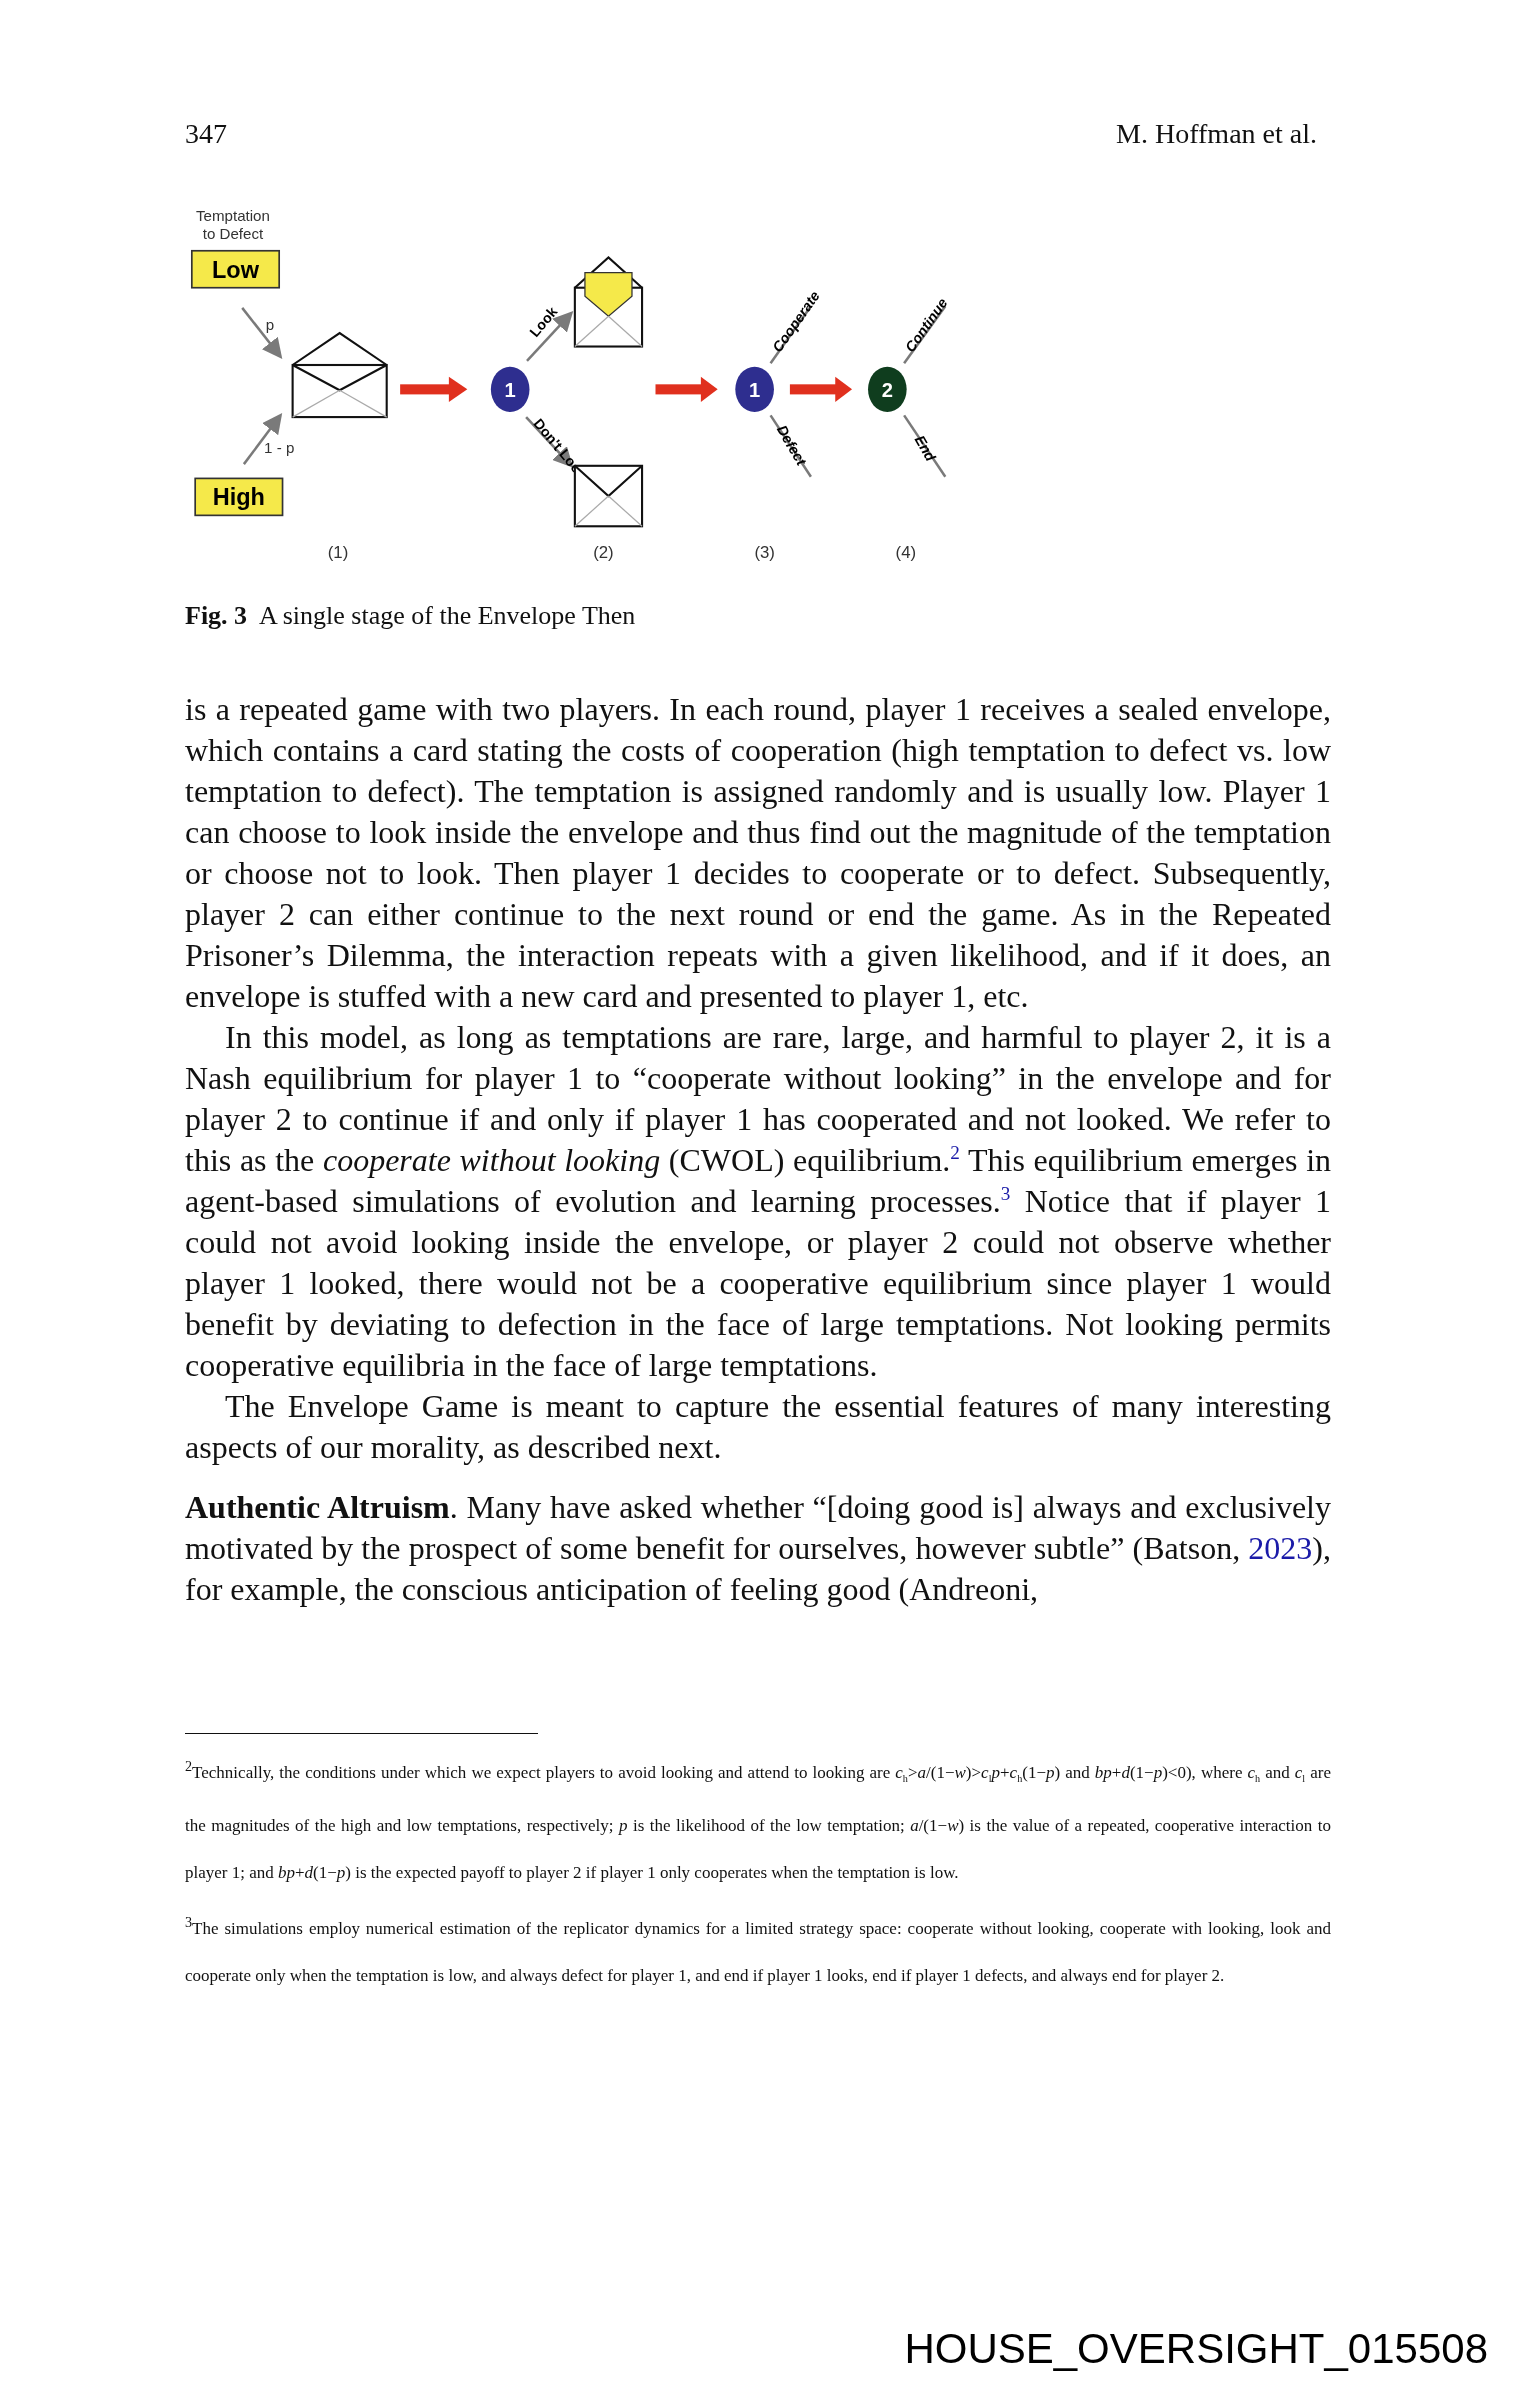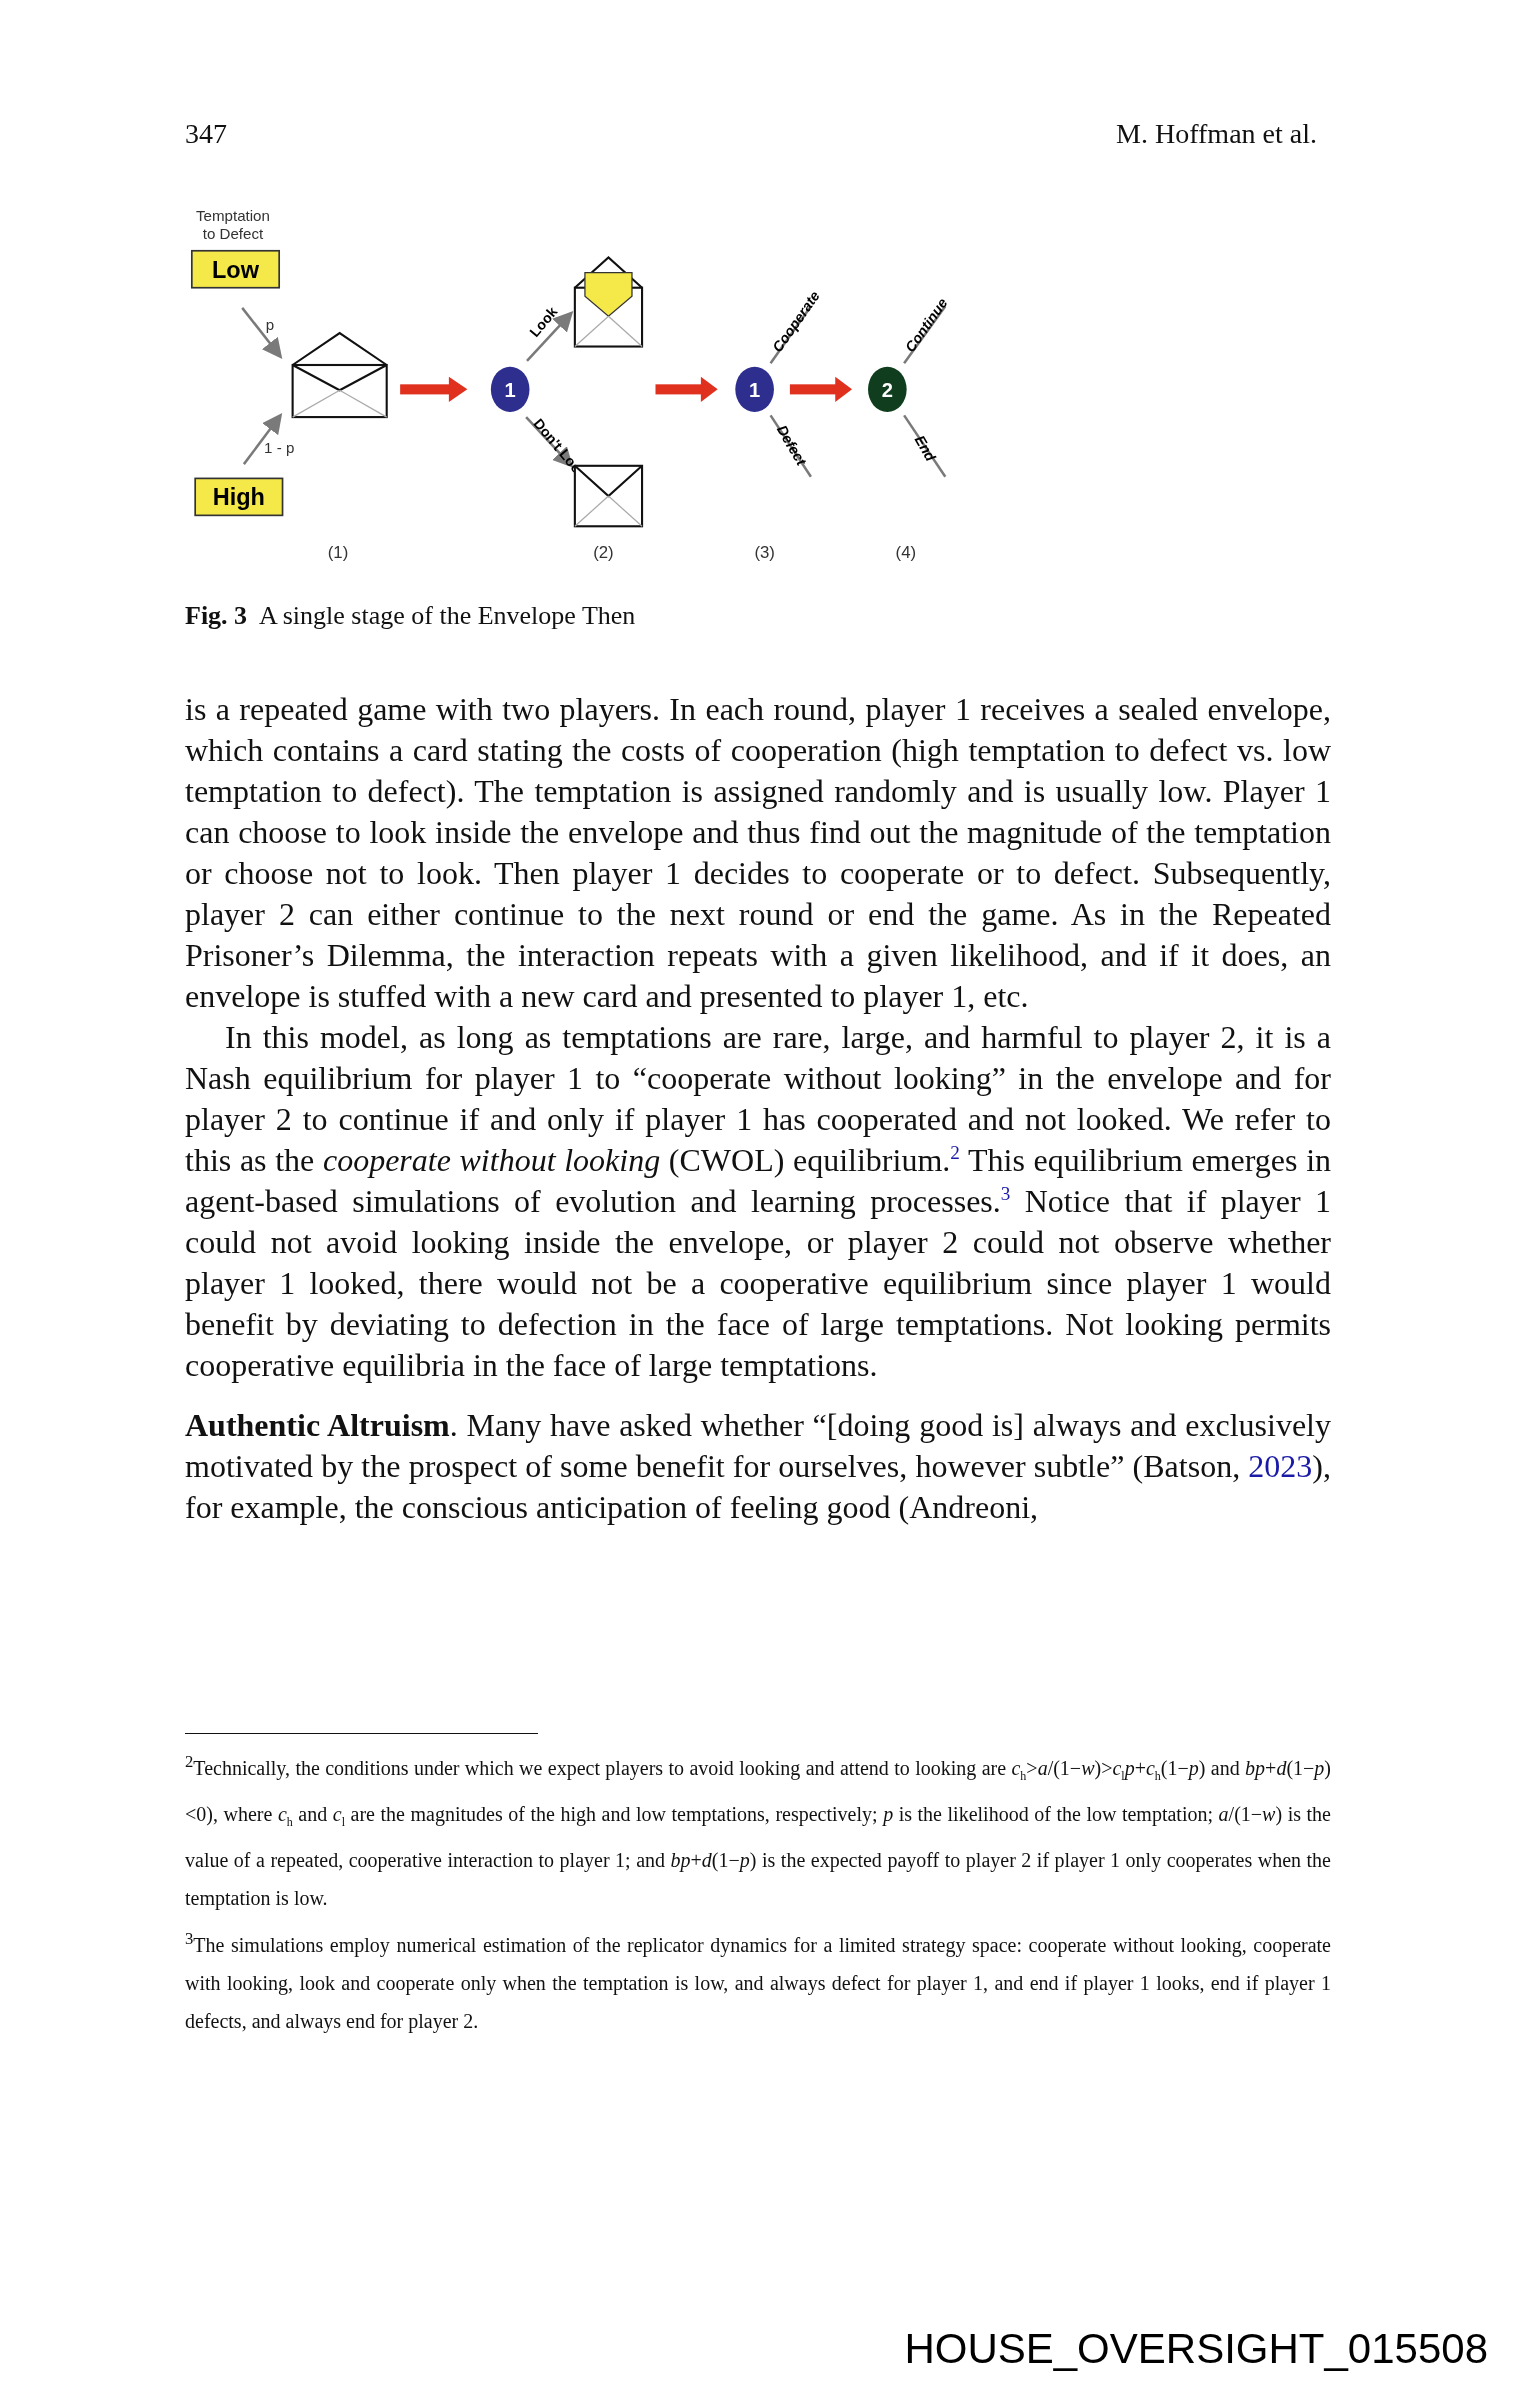--- a/index.html
+++ b/index.html
@@ -12,21 +12,21 @@
   .caption { position:absolute; left:185px; top:601px; font-size:26px; }
   .caption b { font-weight:bold; margin-right:11.8px;margin-top:20px; }
   .body { position:absolute; left:185px; top:689px; width:1146px; font-size:32px;
           line-height:41px; text-align:justify; }
   .body p { margin:0; }
   .body p.indent { text-indent:40px; }
   .body p.section { margin-top:18.5px; }
   .body sup, .fn sup { font-size:60%; line-height:0; }
   .blue { color:#1a1aa8; }
   .fn-rule { position:absolute; left:185px; top:1733px; width:353px; height:0; border-top:1.7px solid #111; }
-  .fns { position:absolute; left:185px; top:1743px; width:1146px; font-size:20px; line-height:38px; text-align:justify; }
+  .fns { position:absolute; left:185px; top:1743px; width:1146px; font-size:17px; line-height:47px; text-align:justify; }
   .fns p { margin:0 0 3.4px 0; }
   .watermark { position:absolute; right:50px; top:2325px; font-family:"Liberation Sans", "DejaVu Sans", sans-serif; font-size:42px; color:#000000; }
   .diag-label { font-family:"Liberation Sans", "DejaVu Sans", sans-serif; }
 </style>
 </head>
 <body>
 
 <div class="page-num">347</div>
 <div class="running-head">M. Hoffman et al.</div>
 
@@ -119,20 +119,21 @@
   </svg>
 </div>
 
 <div class="caption">
   <b>Fig. 3</b><span>A single stage of the Envelope Then</span>
 </div>
 
 <div class="body">
   <p>is a repeated game with two players. In each round, player 1 receives a sealed envelope, which contains a card stating the costs of cooperation (high temptation to defect vs. low temptation to defect). The temptation is assigned randomly and is usually low. Player 1 can choose to look inside the envelope and thus find out the magnitude of the temptation or choose not to look. Then player 1 decides to cooperate or to defect. Subsequently, player 2 can either continue to the next round or end the game. As in the Repeated Prisoner’s Dilemma, the interaction repeats with a given likelihood, and if it does, an envelope is stuffed with a new card and presented to player 1, etc.</p>
   <p class="indent"><span>In this model, as long as temptations are rare, large, and harmful to player 2, it is a Nash equilibrium for player 1 to “cooperate without looking” in the envelope and for player 2 to continue if and only if player 1 has cooperated and not looked. We refer to this as the </span><i>cooperate without looking</i><span> (CWOL) equilibrium.</span><sup class="blue">2</sup><span> This equilibrium emerges in agent-based simulations of evolution and learning processes.</span><sup class="blue">3</sup><span> Notice that if player 1 could not avoid looking inside the envelope, or player 2 could not observe whether player 1 looked, there would not be a cooperative equilibrium since player 1 would benefit by deviating to defection in the face of large temptations. Not looking permits cooperative equilibria in the face of large temptations.</span></p>
+  <p class="indent">The Envelope Game is meant to capture the essential features of many interesting aspects of our morality, as described next.</p>
   <p class="section"><b>Authentic Altruism</b><span>. Many have asked whether “[doing good is] always and exclusively motivated by the prospect of some benefit for ourselves, however subtle” (Batson, </span><span class="blue">2023</span><span>), for example, the conscious anticipation of feeling good (Andreoni,</span></p>
 </div>
 
 <div class="fn-rule"></div>
 <div class="fns">
   <p><sup>2</sup><span>Technically, the conditions under which we expect players to avoid looking and attend to looking are </span><i>c</i><sub style="font-size:60%">h</sub>&gt;<i>a</i>/(1−<i>w</i>)&gt;<i>c</i><sub style="font-size:60%">l</sub><i>p</i>+<i>c</i><sub style="font-size:60%">h</sub>(1−<i>p</i>)<span> and </span><i>bp</i>+<i>d</i>(1−<i>p</i>)&lt;0<span>), where </span><i>c</i><sub style="font-size:60%">h</sub> and <i>c</i><sub style="font-size:60%">l</sub><span> are the magnitudes of the high and low temptations, respectively; </span><i>p</i><span> is the likelihood of the low temptation; </span><i>a</i>/(1−<i>w</i>)<span> is the value of a repeated, cooperative interaction to player 1; and </span><i>bp</i>+<i>d</i>(1−<i>p</i>)<span> is the expected payoff to player 2 if player 1 only cooperates when the temptation is low.</span></p>
   <p><sup>3</sup><span>The simulations employ numerical estimation of the replicator dynamics for a limited strategy space: cooperate without looking, cooperate with looking, look and cooperate only when the temptation is low, and always defect for player 1, and end if player 1 looks, end if player 1 defects, and always end for player 2.</span></p>
 </div>
 
 <div class="watermark">HOUSE_OVERSIGHT_015508</div>

